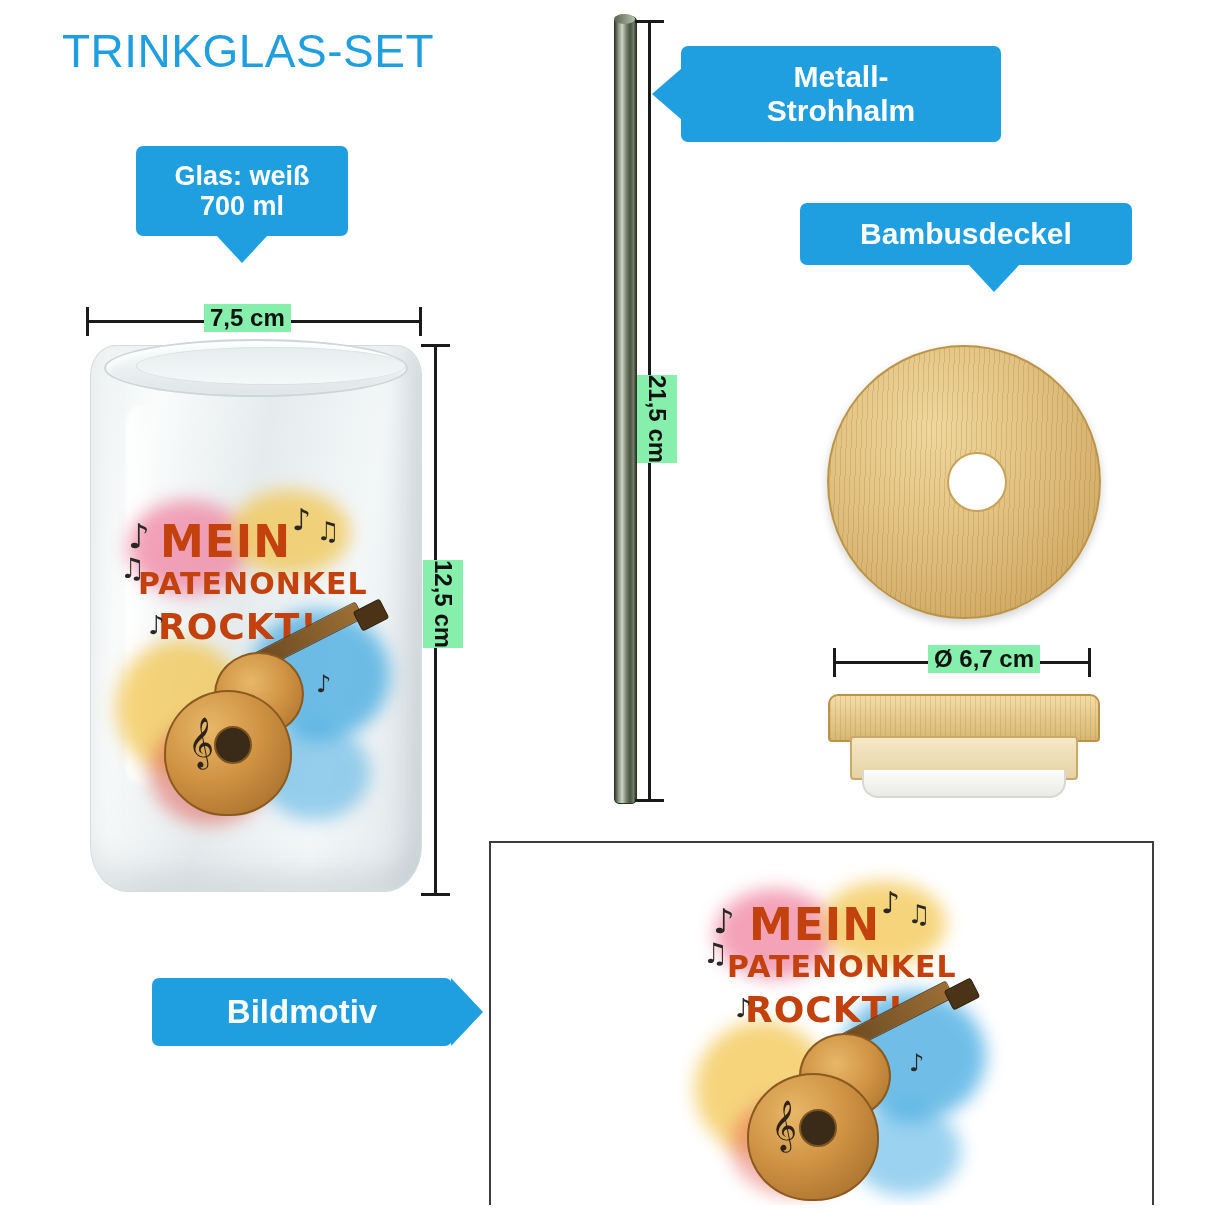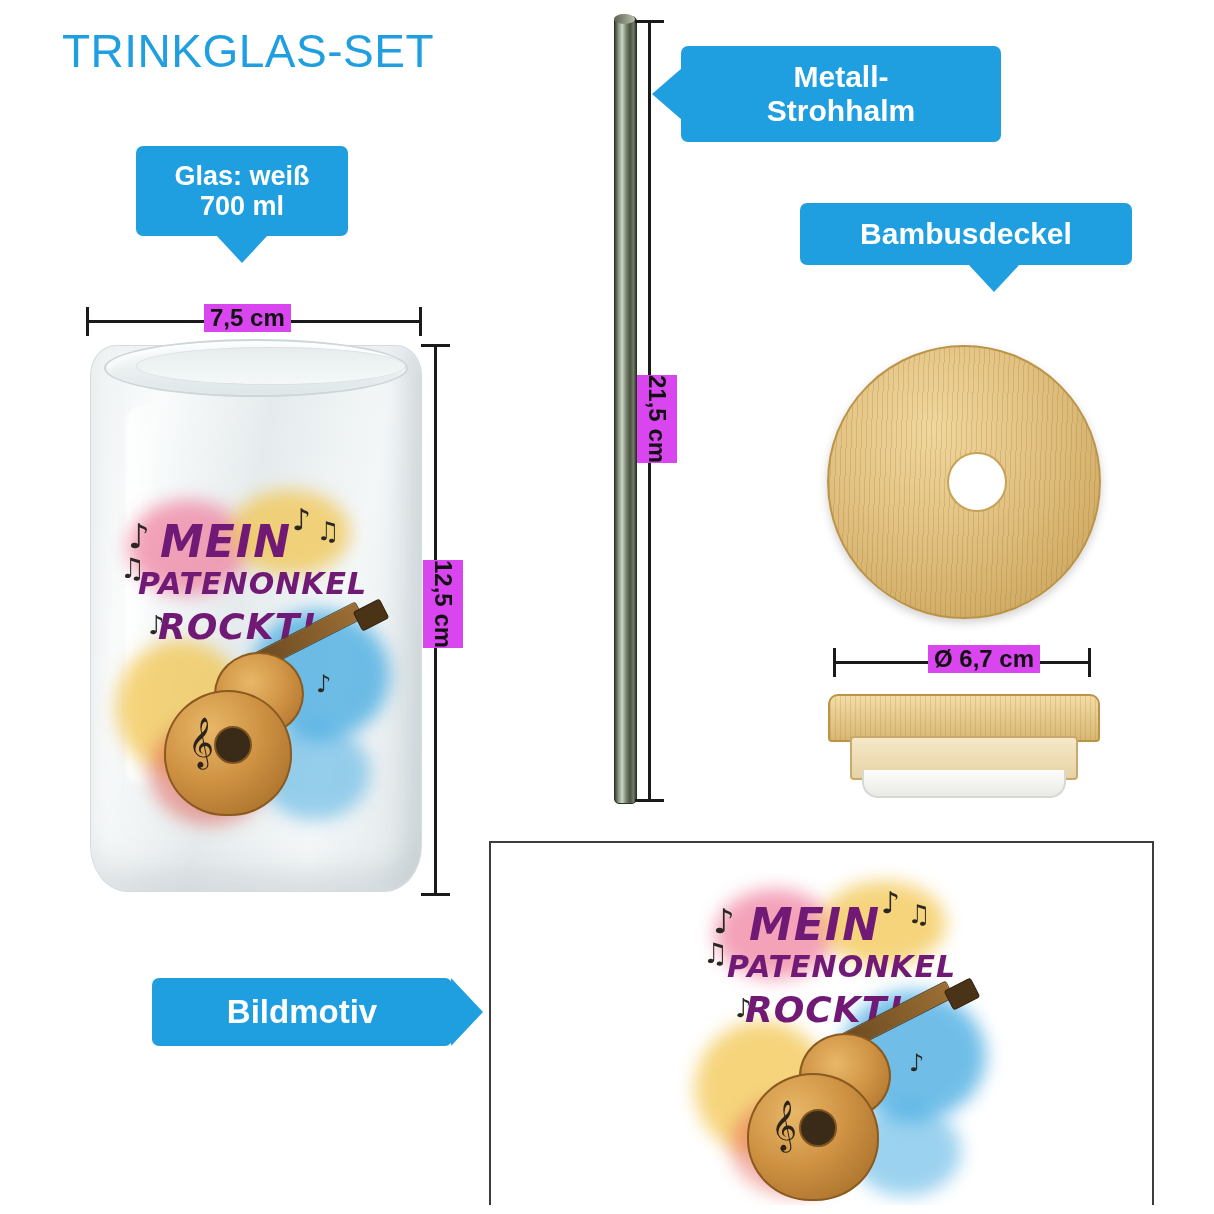--- a/index.html
+++ b/index.html
@@ -104,24 +104,23 @@
     filter:blur(2px);
   }
 
   
   .motif{position:relative;}
   .splash{position:absolute;border-radius:50%;filter:blur(9px);opacity:.72;}
 
   .mt-line{
     position:absolute;
     font-family:"DejaVu Sans", sans-serif;
-    font-weight:bold;color:#701a75;
+    font-weight:bold;color:#c2410c;
     white-space:nowrap;
     letter-spacing:1px;
-    font-style:italic;
   }
 
   .guitar{position:absolute;}
   .g-body{
     position:absolute;border-radius:50% 50% 48% 48%;
     background:radial-gradient(circle at 35% 30%, #e8b768 0%, #cf9243 45%, #9d6725 100%);
     border:2px solid #8a5a20;
   }
   .g-waist{
     position:absolute;border-radius:50%;
@@ -142,21 +141,21 @@
   .note{
     position:absolute;color:#2a2724;font-family:"DejaVu Sans", sans-serif;
   }
 
   
   .dim-line{position:absolute;background:#1a1a1a;}
   .dim-cap{position:absolute;background:#1a1a1a;}
   .dim-label{
     position:absolute;font-weight:bold;color:#111;
     font-family:"Liberation Sans", sans-serif;
-    background:#d946ef;padding:0 6px;
+    background:#86efac;padding:0 6px;
   }
   .vert-label{
     writing-mode:vertical-rl;
   }
 
   
   .straw{
     position:absolute;left:614px;top:16px;width:21px;height:786px;
     border-radius:5px;
     background:linear-gradient(90deg,#3c4438 0%,#8e9a86 18%,#cdd6c6 34%,#7c8874 52%,#49513f 72%,#707c68 88%,#323a2c 100%);

